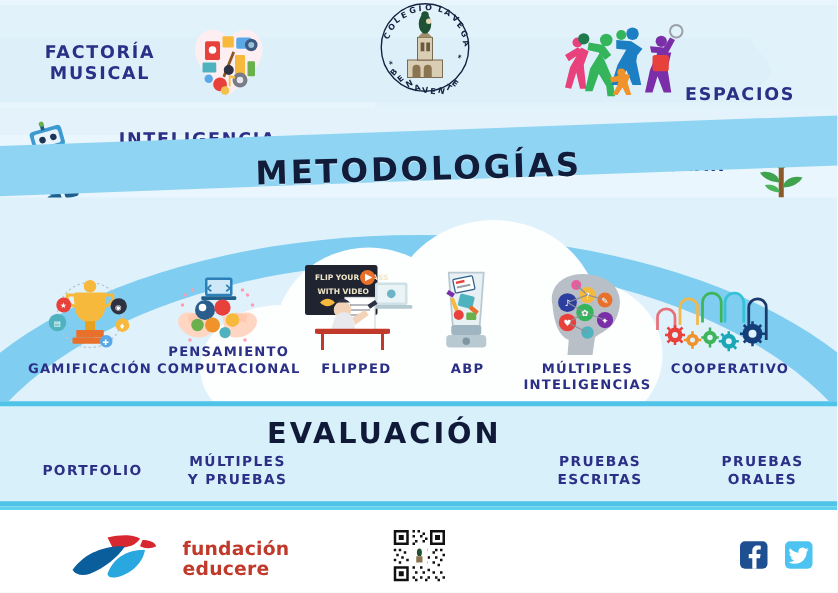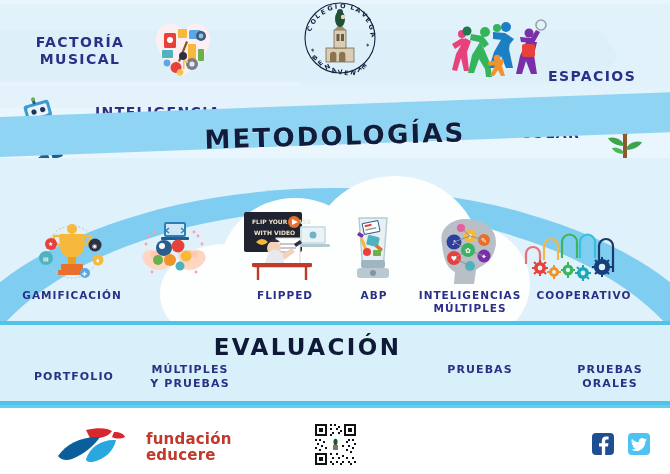--- a/index.html
+++ b/index.html
@@ -473,48 +473,53 @@
         <g stroke="#153f7a">
             <path d="M82 31 v4 M82 47 v4 M72 41 h4 M88 41 h4 M75 34 l3 3 M89 48 l-3 -3 M75 48 l3 -3 M89 34 l-3 3"></path>
           </g>
       </g>
     </svg>
   </div>
 
   <div class="mlabel" style="left:14px;top:289px;width:116px;">
     <div>GAMIFICACIÓN</div>
   </div>
+  <div class="mlabel" style="left:122px;top:276px;width:122px;">
+    <div>PENSAMIENTO</div>
+    <div>COMPUTACIONAL</div>
+  </div>
   <div class="mlabel" style="left:246px;top:289px;width:78px;">
     <div>FLIPPED</div>
   </div>
   <div class="mlabel" style="left:340px;top:289px;width:68px;">
     <div>ABP</div>
   </div>
   <div class="mlabel" style="left:412px;top:289px;width:116px;">
+    <div>MÚLTIPLES</div>
     <div>INTELIGENCIAS</div>
-    <div>MÚLTIPLES</div>
   </div>
   <div class="mlabel" style="left:528px;top:289px;width:112px;">
     <div>COOPERATIVO</div>
   </div>
 
   <div class="eval-zone"></div>
   <div class="eval-top-rule"></div>
   <div class="eval-bot-rule"></div>
   <div class="eval-title">EVALUACIÓN</div>
 
   <div class="eval-item" style="left:19px;top:370px;width:110px;">
     <div>PORTFOLIO</div>
   </div>
   <div class="eval-item" style="left:138px;top:363px;width:104px;">
     <div>MÚLTIPLES</div>
     <div>Y PRUEBAS</div>
   </div>
   <div class="eval-item" style="left:428px;top:363px;width:104px;">
     <div>PRUEBAS</div>
+    <div>ESCRITAS</div>
   </div>
   <div class="eval-item" style="left:558px;top:363px;width:104px;">
     <div>PRUEBAS</div>
     <div>ORALES</div>
   </div>
 
   <div class="footer"></div>
   <div class="foot-rule"></div>
 
   <div class="icon-box" style="left:56px;top:426px;width:82px;height:40px;">

